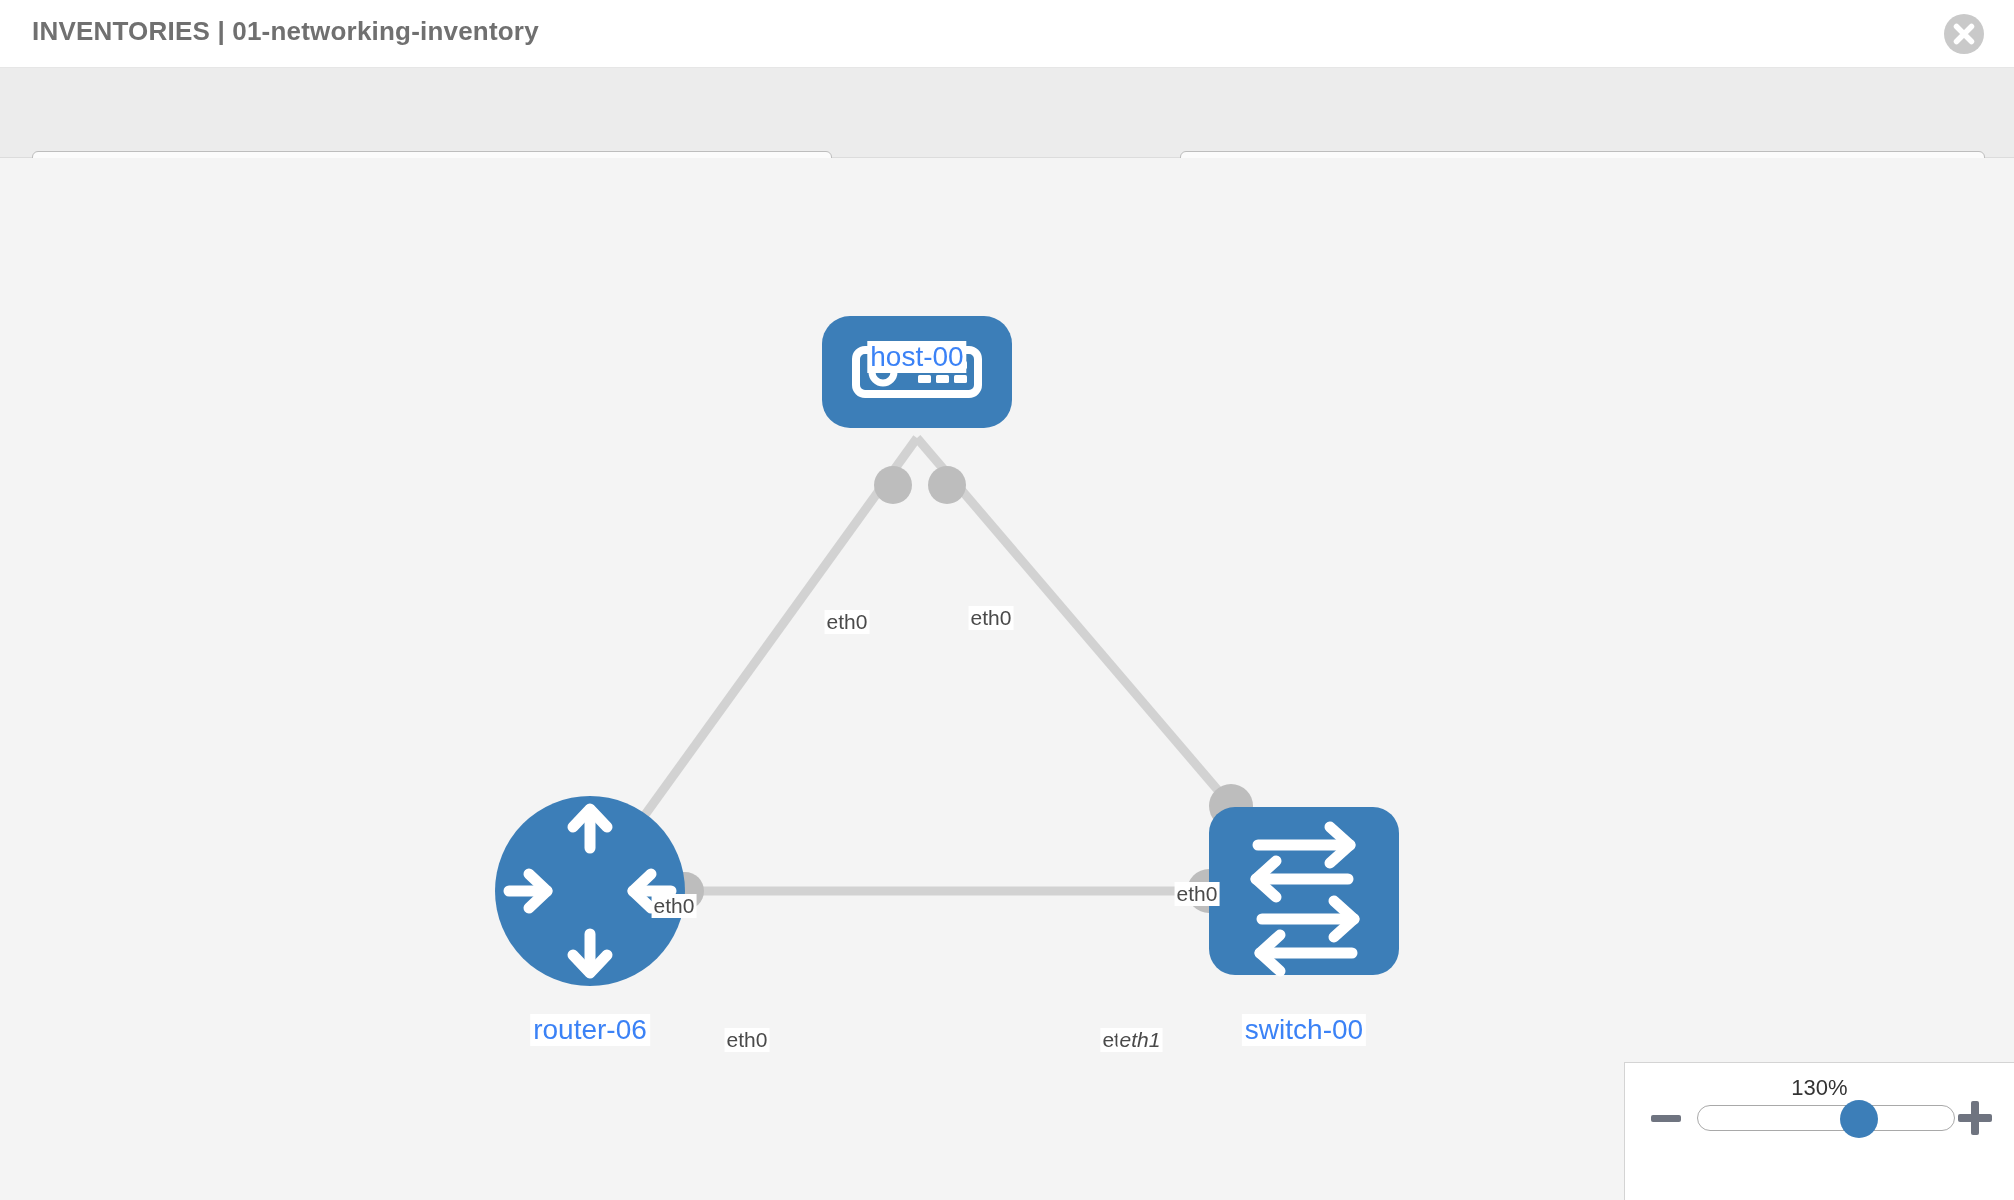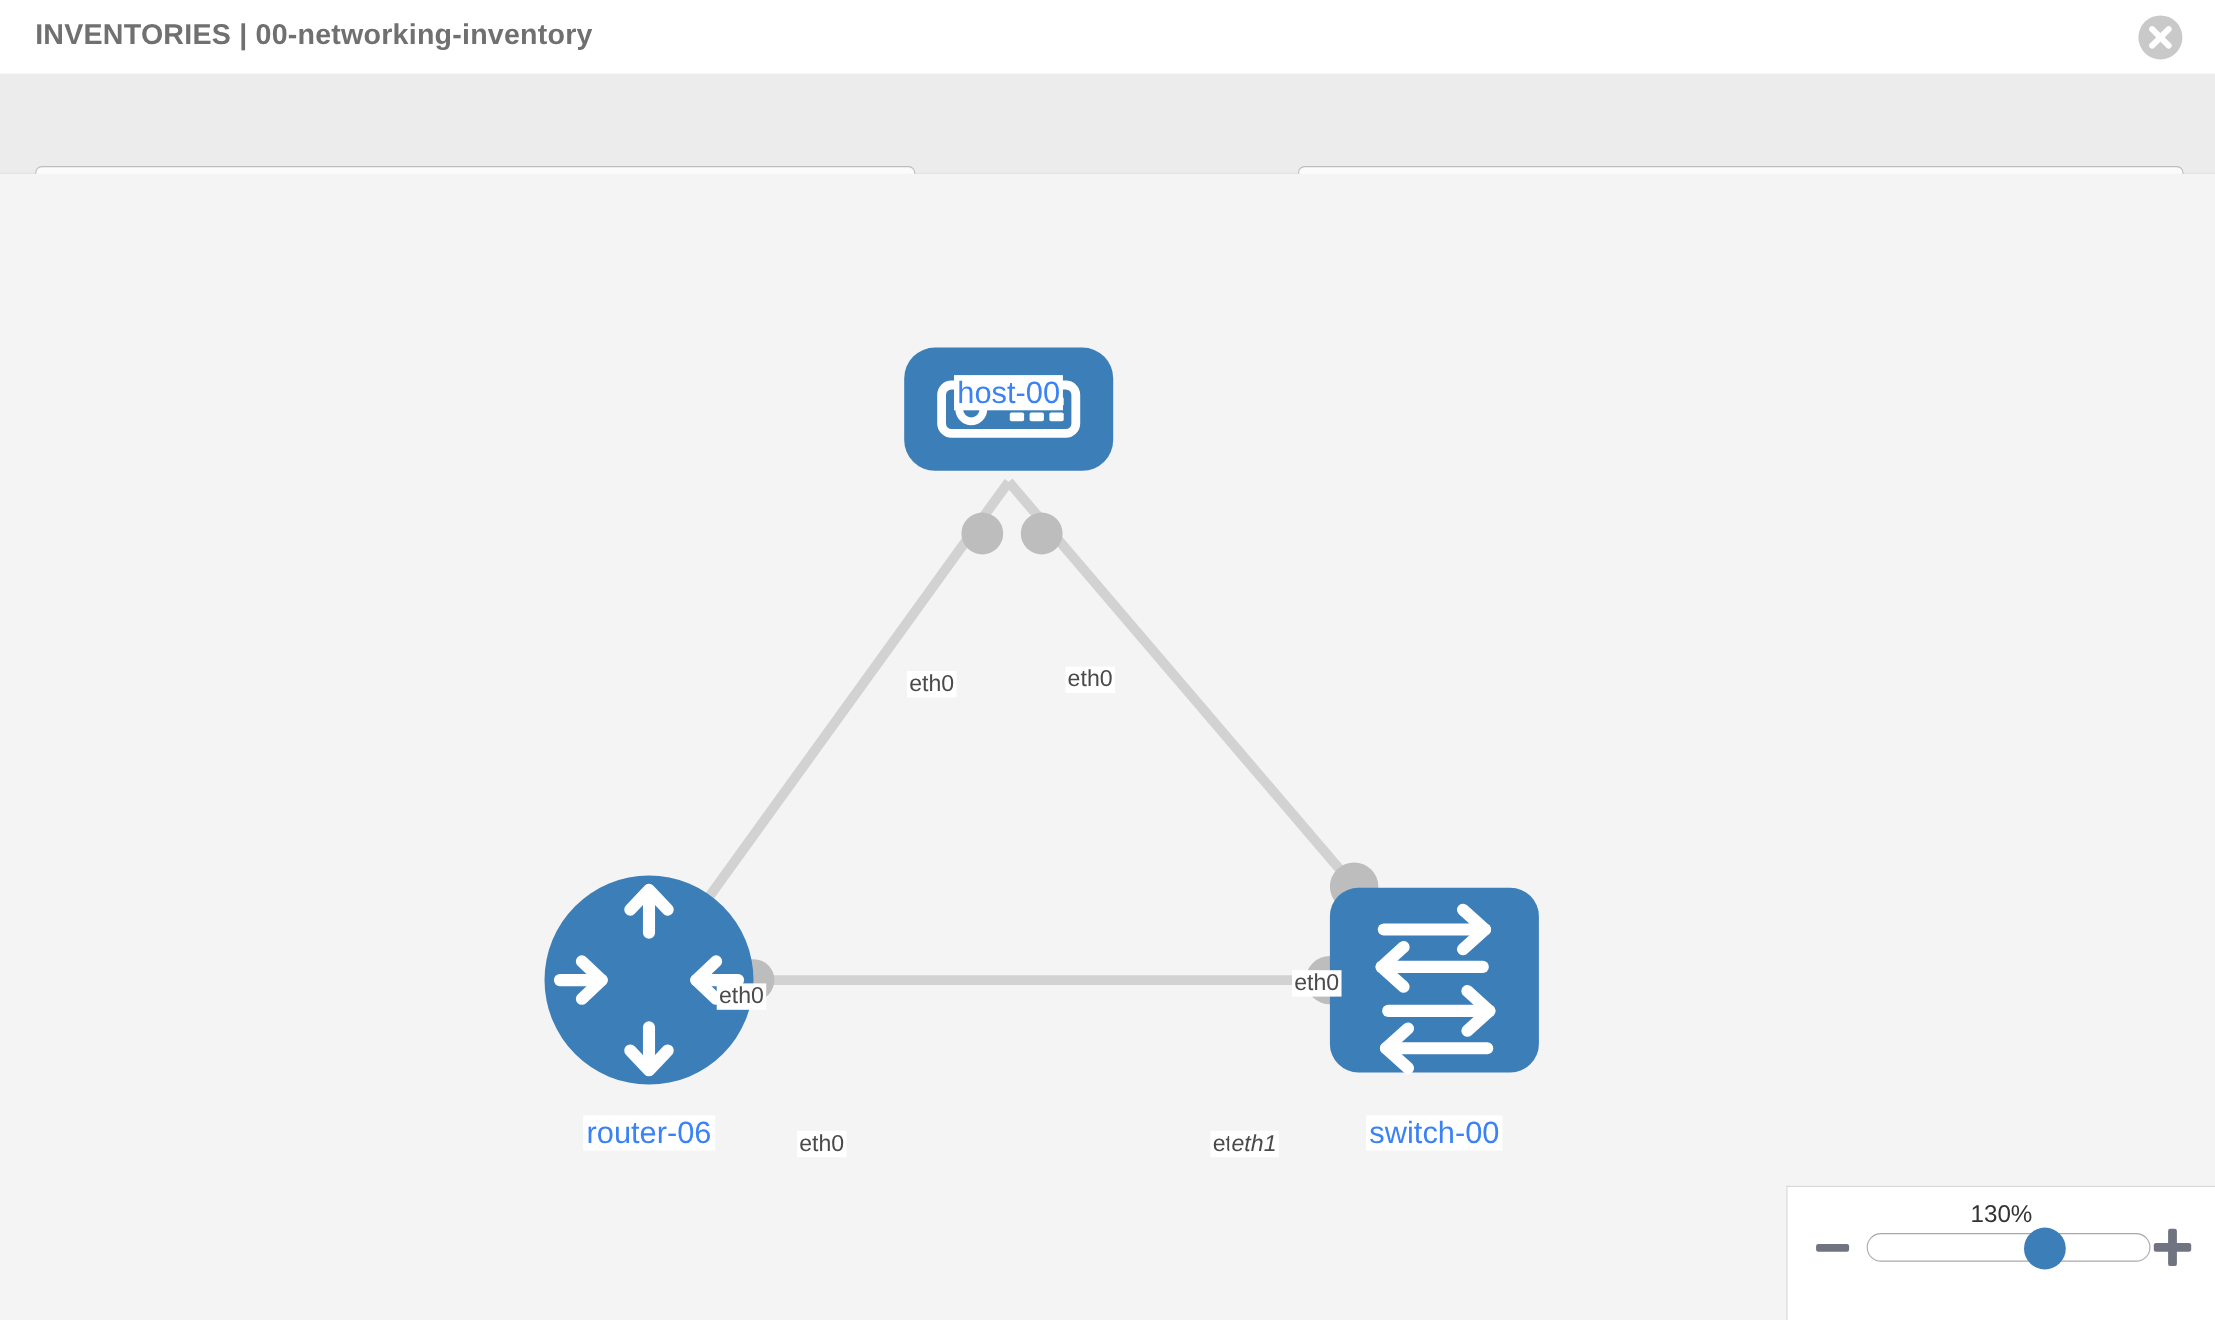--- a/index.html
+++ b/index.html
@@ -83,21 +83,21 @@
     font-size: 21px; color: #4a4a4a;
     background: #ffffff;
     padding: 0 2px;
     white-space: nowrap;
     transform: translateX(-50%);
   }
 
   
   .zoom-panel {
     position: absolute; right: 0; bottom: 0;
-    width: 390px; height: 122px;
+    width: 390px; height: 138px;
     background: #ffffff;
     border-left: 1px solid #d4d4d4;
     border-top: 1px solid #d4d4d4;
   }
   .zoom-value {
     position: absolute; top: 12px; left: 0; width: 100%;
     text-align: center; font-size: 22px; color: #333333;
   }
   .zoom-minus {
     position: absolute; left: 26px; top: 52px;
@@ -125,21 +125,21 @@
     background: #3c7eb8; transform: translateX(-50%);
     cursor: pointer;
   }
 </style>
 </head>
 <body>
 
 <div id="app">
 
   <div class="header">
-    <div class="header-title">INVENTORIES | 00-networking-inventory</div>
+    <div class="header-title">INVENTORIES | 01-networking-inventory</div>
     <div class="close-icon-wrap">
       <svg width="44" height="44" viewBox="0 0 44 44" aria-hidden="true">
         <circle cx="22" cy="22" r="20" fill="#c9c9c9"></circle>
         <path d="M14.5 14.5 L29.5 29.5 M29.5 14.5 L14.5 29.5" stroke="#ffffff" stroke-width="5.5" stroke-linecap="round"></path>
       </svg>
     </div>
   </div>
 
   <div class="toolbar">
 

